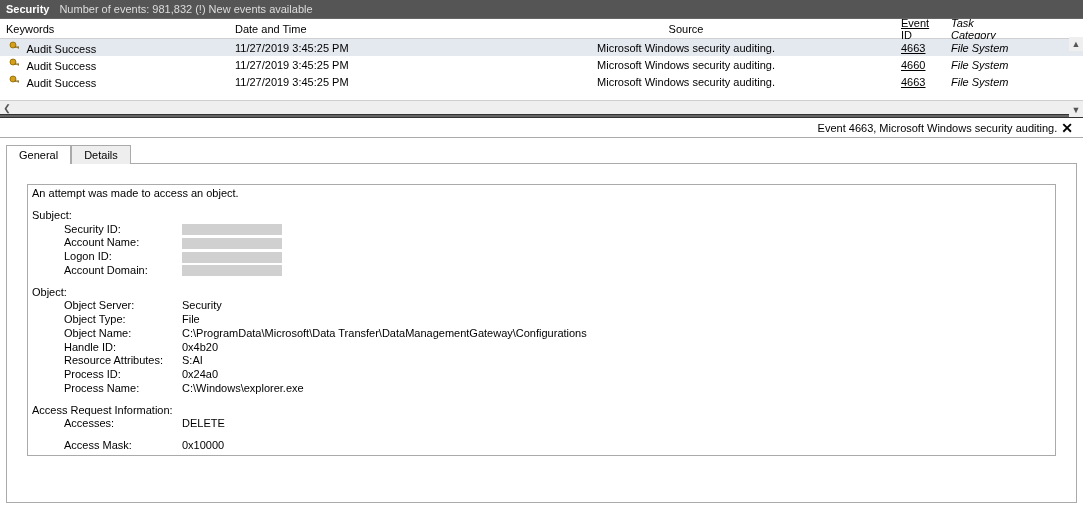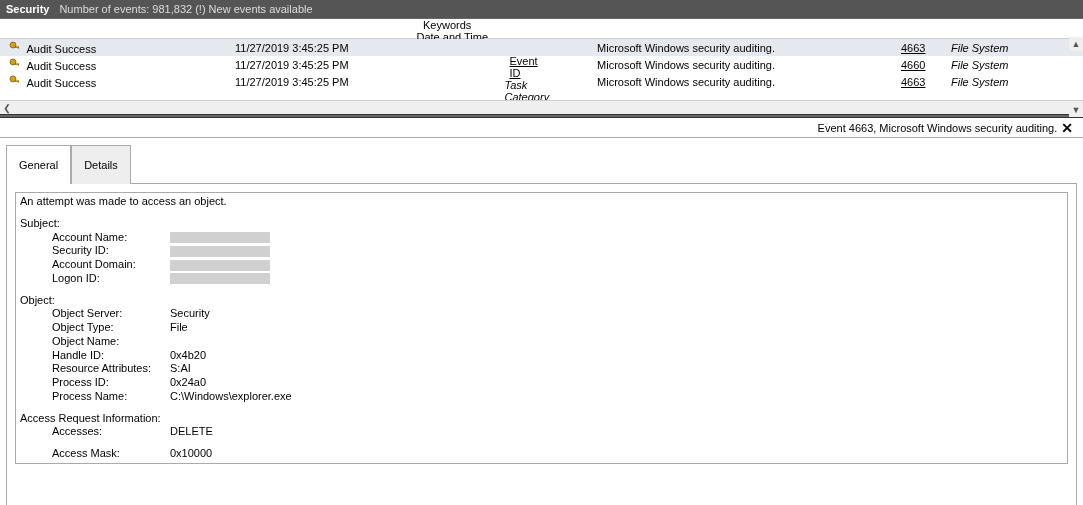--- a/index.html
+++ b/index.html
@@ -27,21 +27,20 @@
 
   
   .list-panel {
     border-top: 1px solid #666;
     height: 96px;
     display: flex;
     flex-direction: column;
   }
   .list-header, .list-body {
     width: 100%;
-    flex-direction: column;
   }
   .list-header {
     display: flex;
     font-size: 11px;
     color: #000;
     background: #fff;
     height: 20px;
     align-items: center;
     border-bottom: 1px solid #d0d0d0;
     padding-right: 14px; 
@@ -120,41 +119,41 @@
     cursor: pointer;
     padding: 0 4px;
   }
 
   .tabs {
     display: flex;
     padding: 6px 6px 0 6px;
     gap: 0;
   }
   .tab {
-    padding: 13px 12px;
+    padding: 3px 12px;
     border: 1px solid #aaa;
     border-bottom: none;
     background: #eee;
     font-size: 11px;
     position: relative;
     top: 1px;
     cursor: pointer;
   }
   .tab.active {
     background: #fff;
     z-index: 2;
   }
   .tabpanel-frame {
     margin: 0 6px 6px 6px;
     border: 1px solid #aaa;
     height: 340px;
     overflow: hidden;
   }
   .tabpanel-inner {
-    margin: 8px;
+    margin: 20px;
     border: 1px solid #aaa;
     height: 272px;
     padding: 2px 4px;
     overflow: auto;
     font-size: 11px;
     line-height: 1.25;
   }
 
   .section-head { margin-top: 8px; }
   .kv-row {
@@ -260,47 +259,48 @@
   <div class="tab">Details</div>
 </div>
 
 <div class="tabpanel-frame">
   <div class="tabpanel-inner">
 
     <div>An attempt was made to access an object.</div>
 
     <div class="section-head">Subject:</div>
     <div class="kv-row">
+        <div class="kv-key">Security ID:</div>
+        <div class="kv-val"><span class="redact"></span></div>
+      </div>
+    <div class="kv-row">
         <div class="kv-key">Account Name:</div>
         <div class="kv-val"><span class="redact"></span></div>
       </div>
     <div class="kv-row">
-        <div class="kv-key">Security ID:</div>
+        <div class="kv-key">Logon ID:</div>
         <div class="kv-val"><span class="redact"></span></div>
       </div>
     <div class="kv-row">
         <div class="kv-key">Account Domain:</div>
         <div class="kv-val"><span class="redact"></span></div>
       </div>
-    <div class="kv-row">
-        <div class="kv-key">Logon ID:</div>
-        <div class="kv-val"><span class="redact"></span></div>
-      </div>
 
     <div class="section-head">Object:</div>
     <div class="kv-row">
         <div class="kv-key">Object Server:</div>
         <div class="kv-val">Security</div>
       </div>
     <div class="kv-row">
         <div class="kv-key">Object Type:</div>
         <div class="kv-val">File</div>
       </div>
     <div class="kv-row">
         <div class="kv-key">Object Name:</div>
+        <div class="kv-val">C:\ProgramData\Microsoft\Data Transfer\DataManagementGateway\Configurations</div>
       </div>
     <div class="kv-row">
         <div class="kv-key">Handle ID:</div>
         <div class="kv-val">0x4b20</div>
       </div>
     <div class="kv-row">
         <div class="kv-key">Resource Attributes:</div>
         <div class="kv-val">S:AI</div>
       </div>
 

